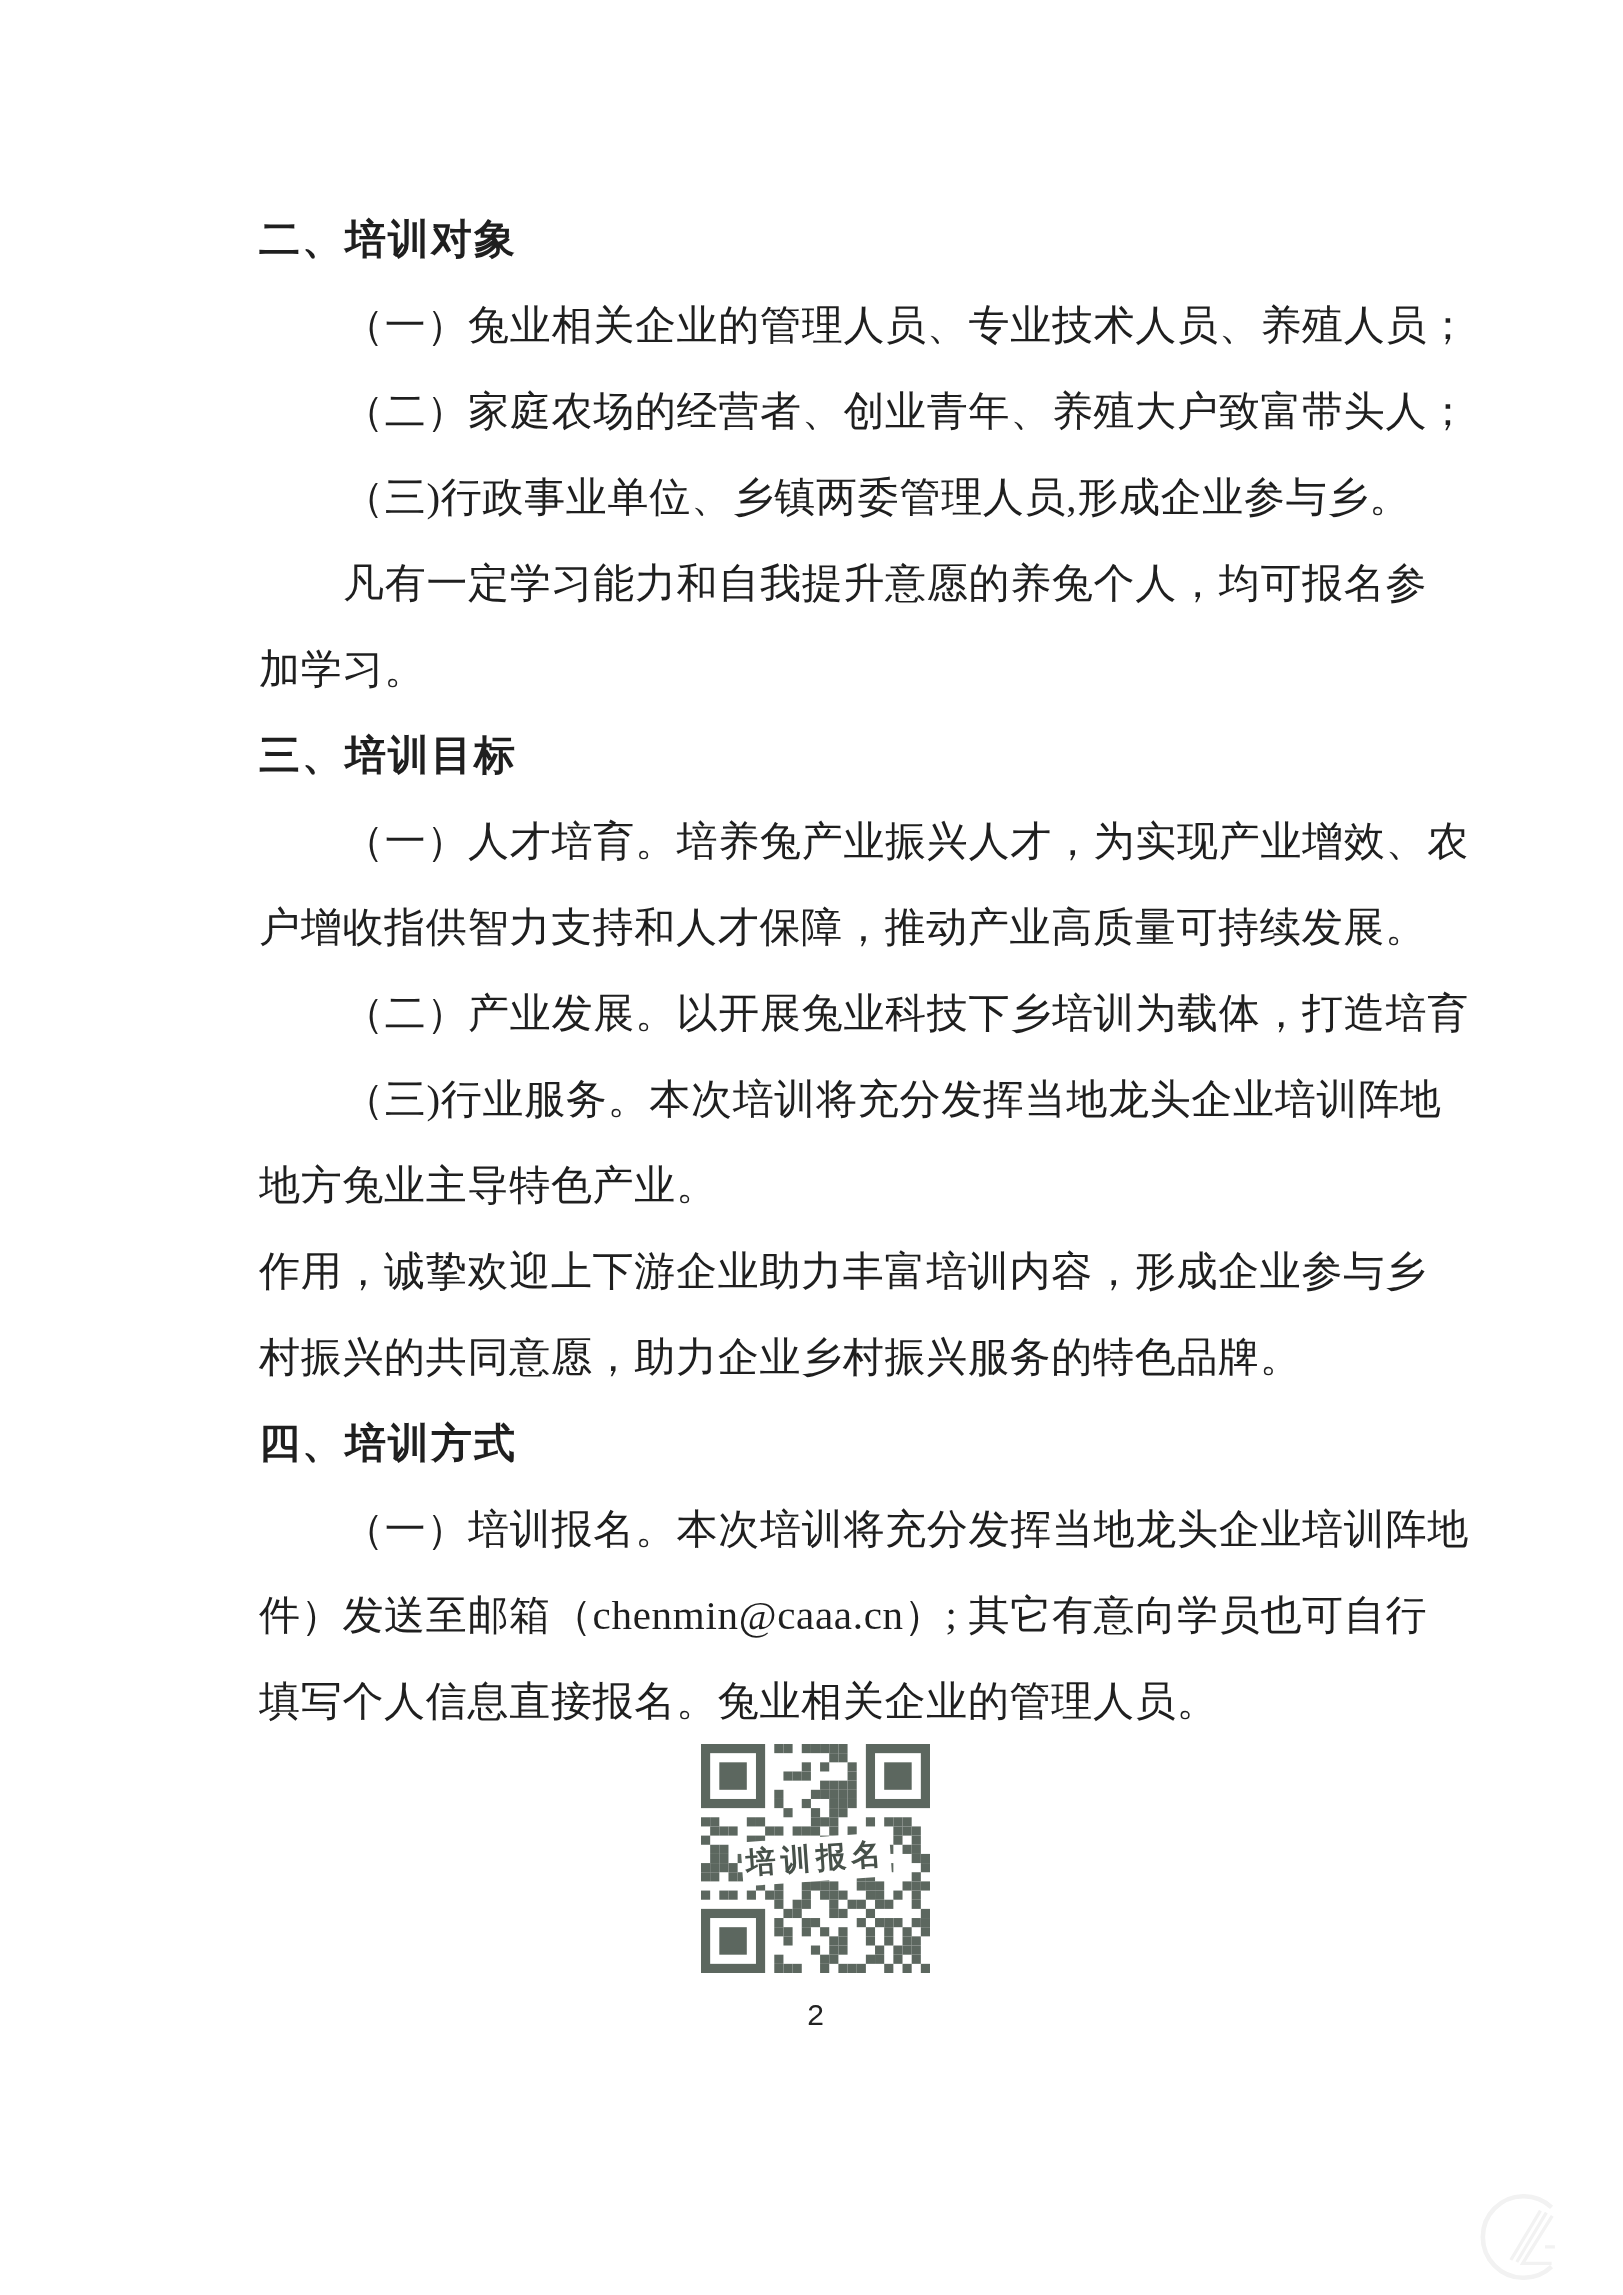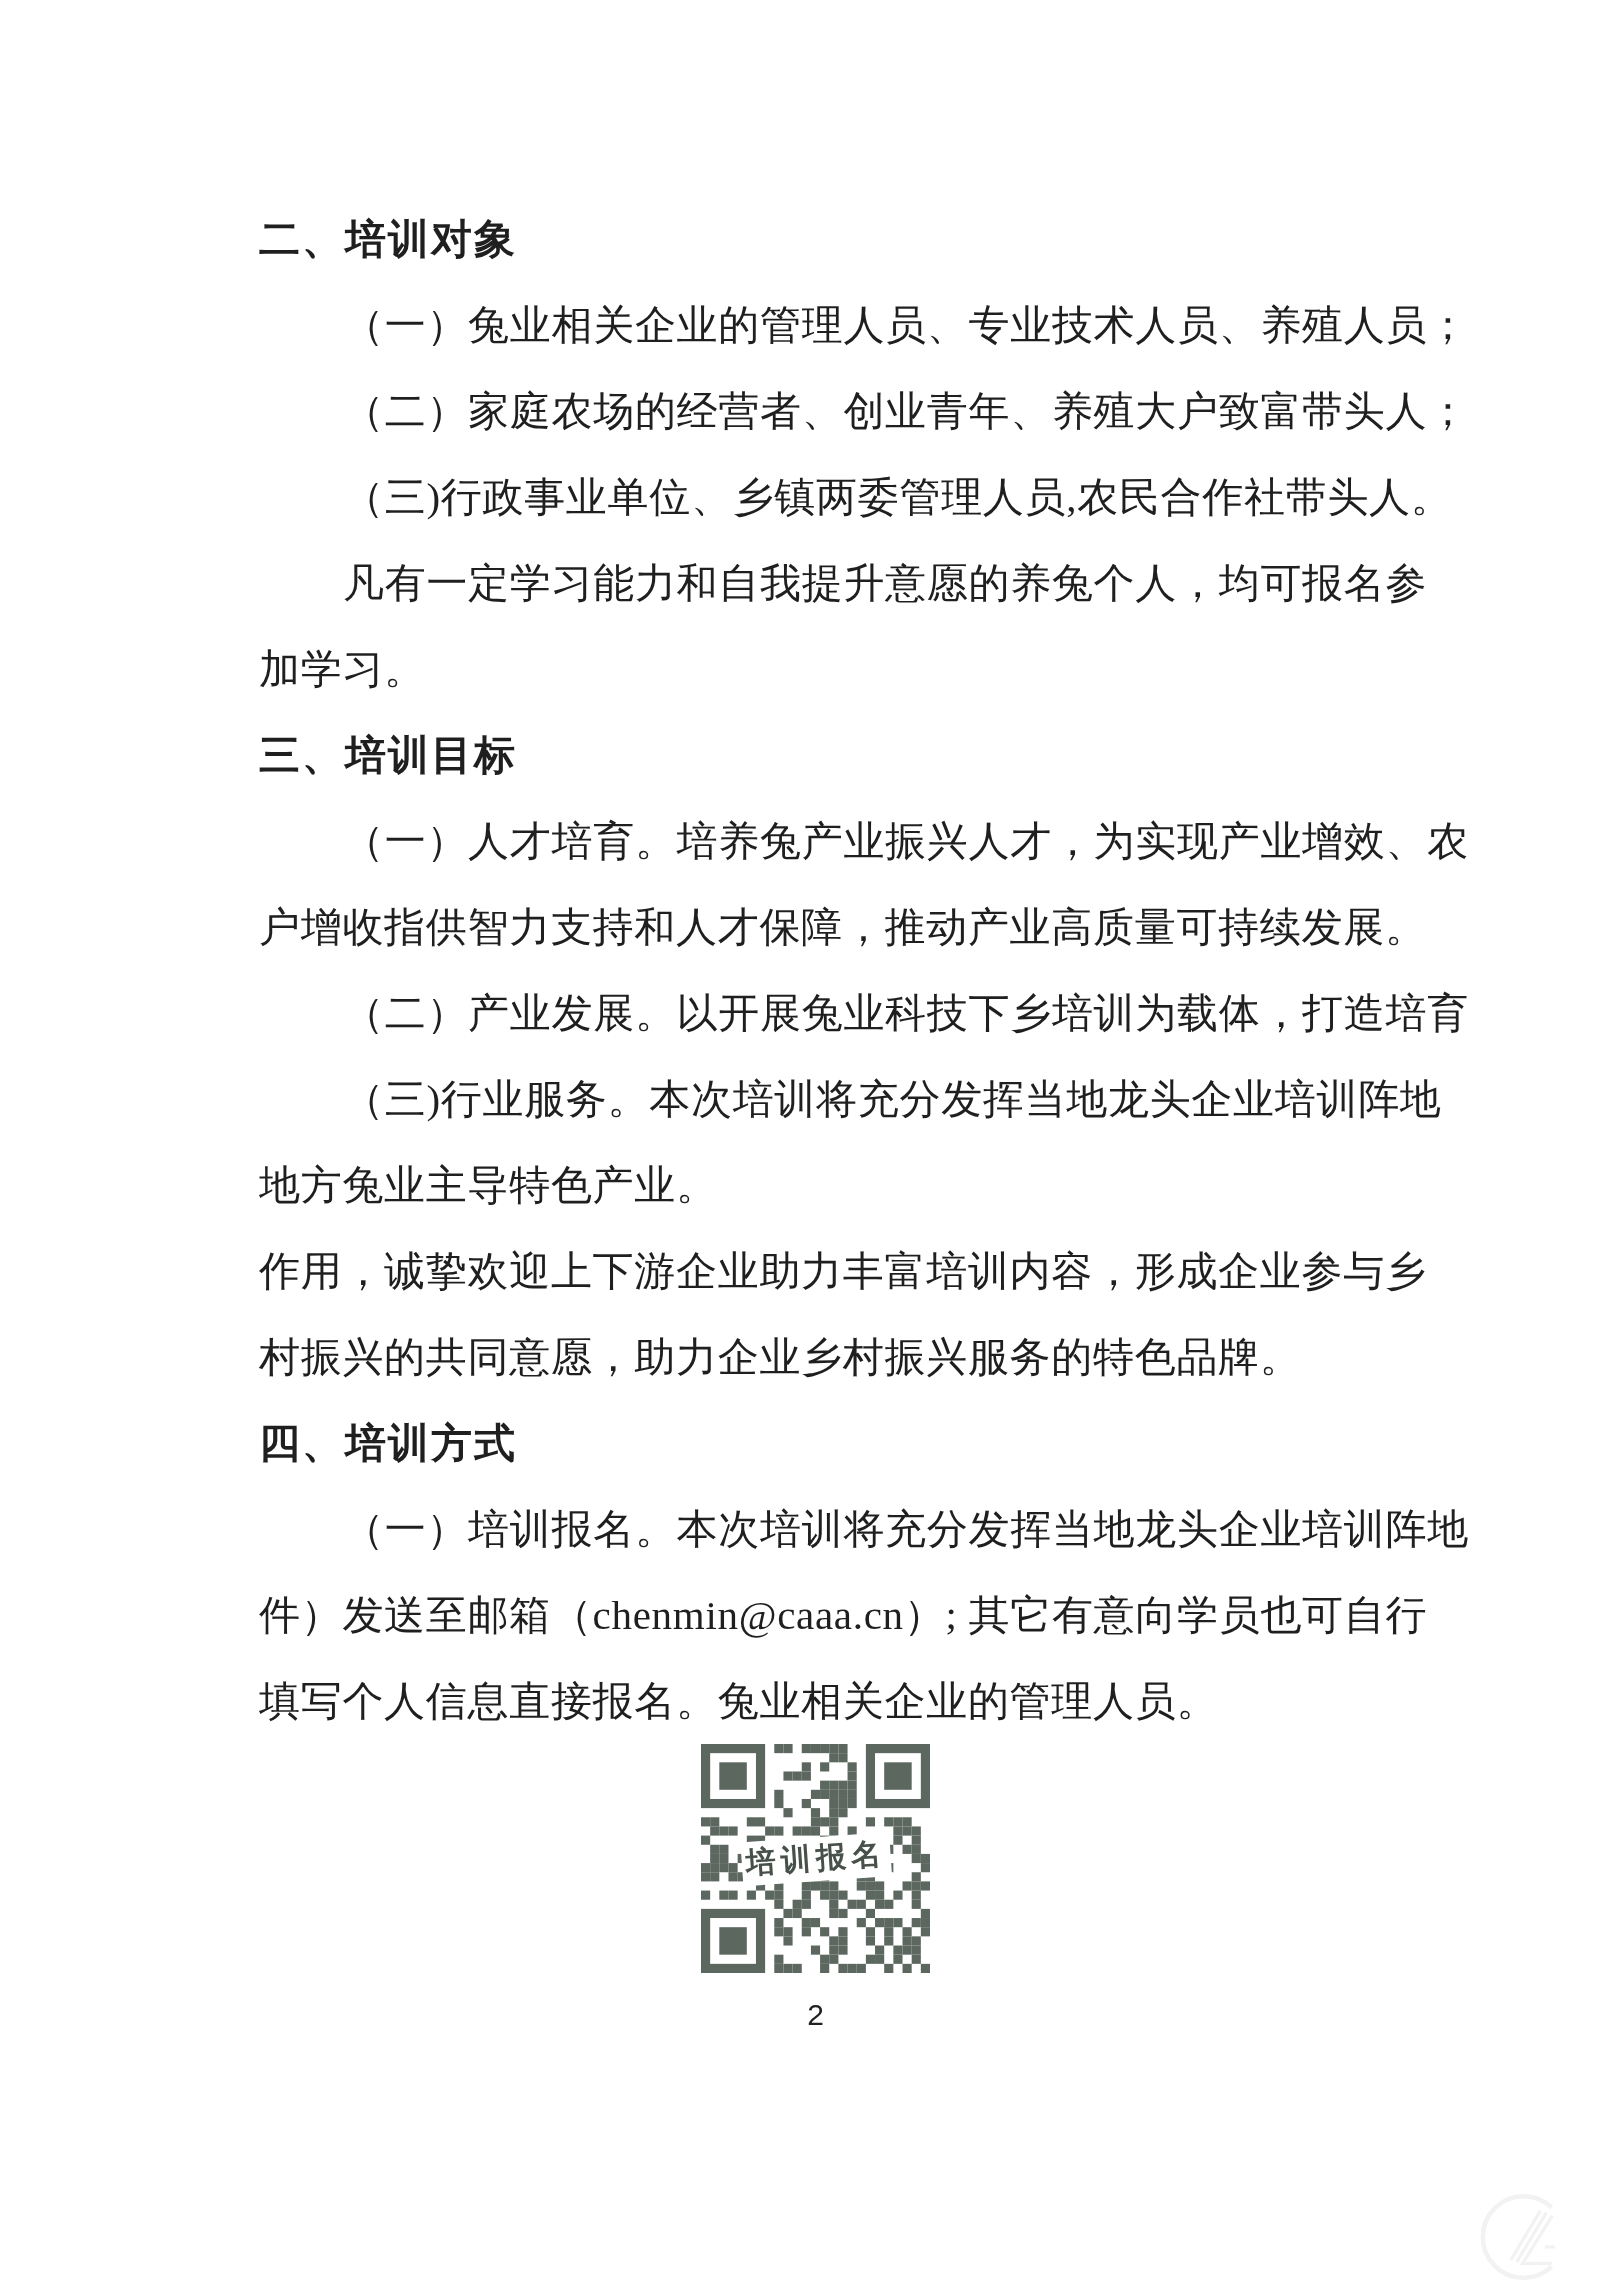--- a/index.html
+++ b/index.html
@@ -80,21 +80,21 @@
 </head>
 <body>
 
 <div class="page">
 
   <div class="doc">
 
     <div class="line heading">二、培训对象</div>
     <div class="line indent">（一）兔业相关企业的管理人员、专业技术人员、养殖人员；</div>
     <div class="line indent">（二）家庭农场的经营者、创业青年、养殖大户致富带头人；</div>
-    <div class="line indent">（三)行政事业单位、乡镇两委管理人员,农民合作社带头人。</div>
+    <div class="line indent">（三)行政事业单位、乡镇两委管理人员,形成企业参与乡。</div>
     <div class="line indent">凡有一定学习能力和自我提升意愿的养兔个人，均可报名参</div>
     <div class="line">加学习。</div>
 
     <div class="line heading">三、培训目标</div>
     <div class="line indent">（一）人才培育。培养兔产业振兴人才，为实现产业增效、农</div>
     <div class="line">户增收指供智力支持和人才保障，推动产业高质量可持续发展。</div>
     <div class="line indent">（二）产业发展。以开展兔业科技下乡培训为载体，打造培育</div>
     <div class="line indent">（三)行业服务。本次培训将充分发挥当地龙头企业培训阵地</div>
     <div class="line">地方兔业主导特色产业。</div>
     <div class="line">作用，诚挚欢迎上下游企业助力丰富培训内容，形成企业参与乡</div>

